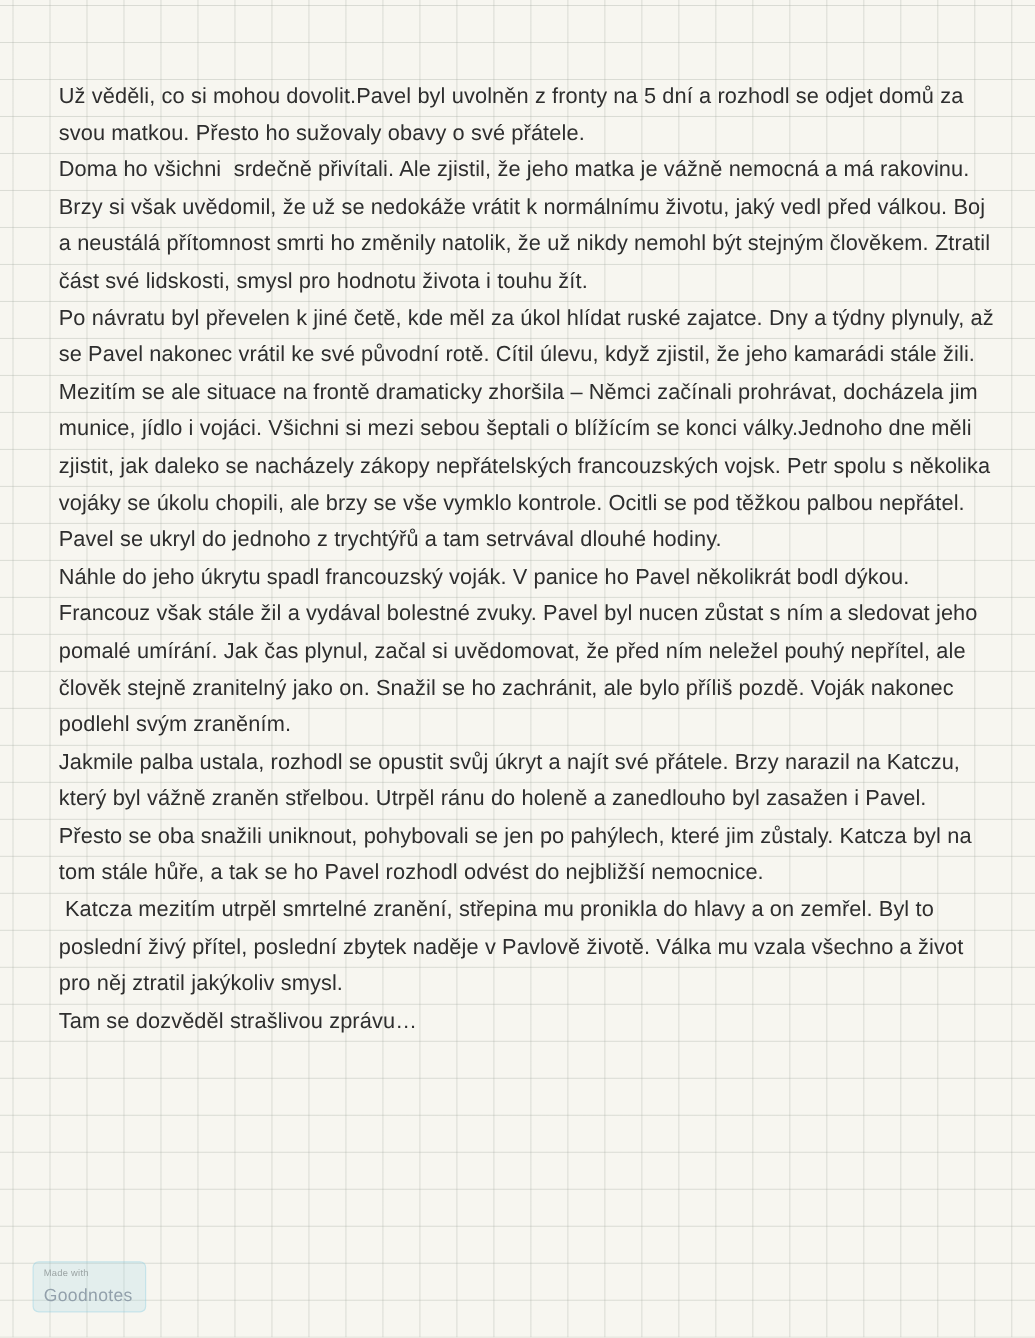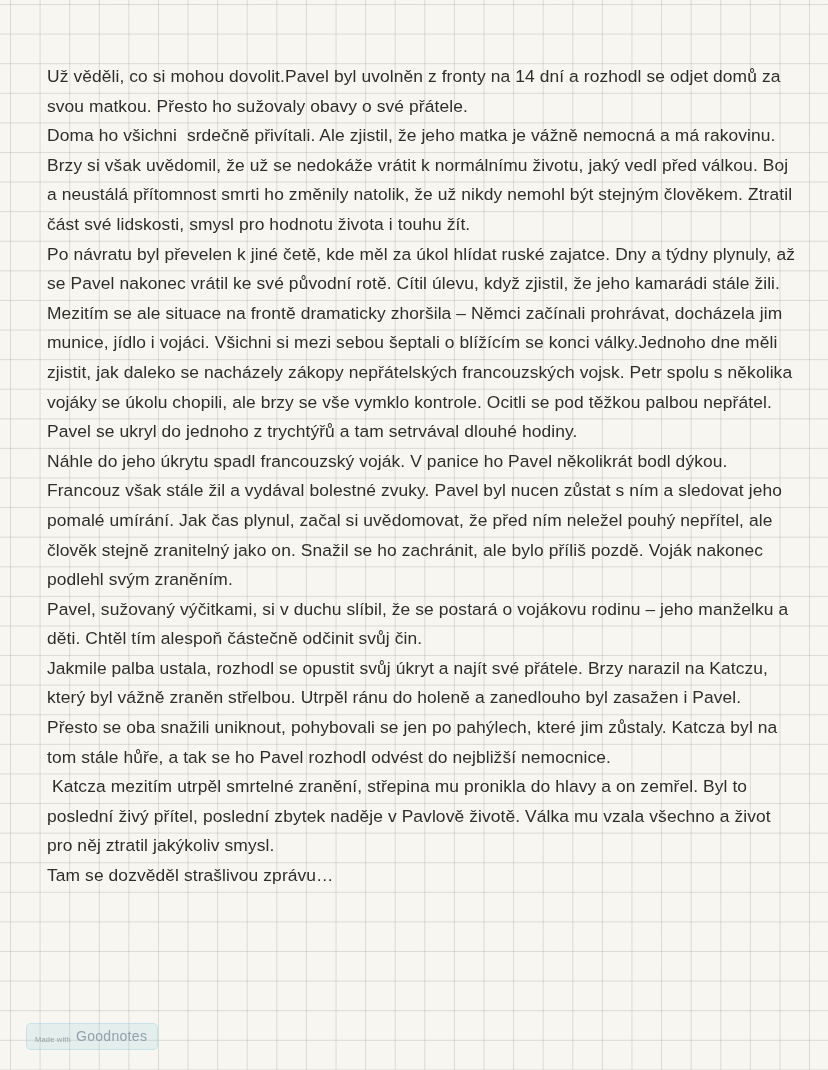--- a/index.html
+++ b/index.html
@@ -38,26 +38,27 @@
     margin: 0;
     padding: 0;
     white-space: pre-wrap;
   }
 
   .watermark {
     position: absolute;
     left: 26px;
     bottom: 20px;
     display: inline-flex;
-    align-items: flex-end;
+    align-items: flex-start;
     gap: 5px;
     padding: 4px 10px 5px 8px;
     background: rgba(140, 205, 225, 0.18);
     border: 1px solid rgba(140, 205, 225, 0.35);
     border-radius: 5px;
+    flex-direction: column;
   }
 
   .watermark .made-with {
     font-size: 7.5px;
     color: #9aa3a3;
     letter-spacing: 0.2px;
   }
 
   .watermark .brand {
     font-size: 14px;
@@ -65,25 +66,24 @@
     color: #92a0ab;
     letter-spacing: 0.3px;
   }
 </style>
 </head>
 <body>
 
 <div class="page">
 
   <div class="text-block">
-      <p class="para">Už věděli, co si mohou dovolit.Pavel byl uvolněn z fronty na 14 dní a rozhodl se odjet domů za svou matkou. Přesto ho sužovaly obavy o své přátele.</p>
+      <p class="para">Už věděli, co si mohou dovolit.Pavel byl uvolněn z fronty na 5 dní a rozhodl se odjet domů za svou matkou. Přesto ho sužovaly obavy o své přátele.</p>
       <p class="para">Doma ho všichni  srdečně přivítali. Ale zjistil, že jeho matka je vážně nemocná a má rakovinu. Brzy si však uvědomil, že už se nedokáže vrátit k normálnímu životu, jaký vedl před válkou. Boj a neustálá přítomnost smrti ho změnily natolik, že už nikdy nemohl být stejným člověkem. Ztratil část své lidskosti, smysl pro hodnotu života i touhu žít.</p>
       <p class="para">Po návratu byl převelen k jiné četě, kde měl za úkol hlídat ruské zajatce. Dny a týdny plynuly, až se Pavel nakonec vrátil ke své původní rotě. Cítil úlevu, když zjistil, že jeho kamarádi stále žili. Mezitím se ale situace na frontě dramaticky zhoršila – Němci začínali prohrávat, docházela jim munice, jídlo i vojáci. Všichni si mezi sebou šeptali o blížícím se konci války.Jednoho dne měli zjistit, jak daleko se nacházely zákopy nepřátelských francouzských vojsk. Petr spolu s několika vojáky se úkolu chopili, ale brzy se vše vymklo kontrole. Ocitli se pod těžkou palbou nepřátel. Pavel se ukryl do jednoho z trychtýřů a tam setrvával dlouhé hodiny.</p>
       <p class="para">Náhle do jeho úkrytu spadl francouzský voják. V panice ho Pavel několikrát bodl dýkou. Francouz však stále žil a vydával bolestné zvuky. Pavel byl nucen zůstat s ním a sledovat jeho pomalé umírání. Jak čas plynul, začal si uvědomovat, že před ním neležel pouhý nepřítel, ale člověk stejně zranitelný jako on. Snažil se ho zachránit, ale bylo příliš pozdě. Voják nakonec podlehl svým zraněním.</p>
-      <p class="para">Pavel, sužovaný výčitkami, si v duchu slíbil, že se postará o vojákovu rodinu – jeho manželku a děti. Chtěl tím alespoň částečně odčinit svůj čin.</p>
       <p class="para">Jakmile palba ustala, rozhodl se opustit svůj úkryt a najít své přátele. Brzy narazil na Katczu, který byl vážně zraněn střelbou. Utrpěl ránu do holeně a zanedlouho byl zasažen i Pavel. Přesto se oba snažili uniknout, pohybovali se jen po pahýlech, které jim zůstaly. Katcza byl na tom stále hůře, a tak se ho Pavel rozhodl odvést do nejbližší nemocnice.</p>
       <p class="para"> Katcza mezitím utrpěl smrtelné zranění, střepina mu pronikla do hlavy a on zemřel. Byl to poslední živý přítel, poslední zbytek naděje v Pavlově životě. Válka mu vzala všechno a život pro něj ztratil jakýkoliv smysl.</p>
       <p class="para">Tam se dozvěděl strašlivou zprávu…</p>
     </div>
 
   <div class="watermark">
     <span class="made-with">Made with</span>
     <span class="brand">Goodnotes</span>
   </div>
 

